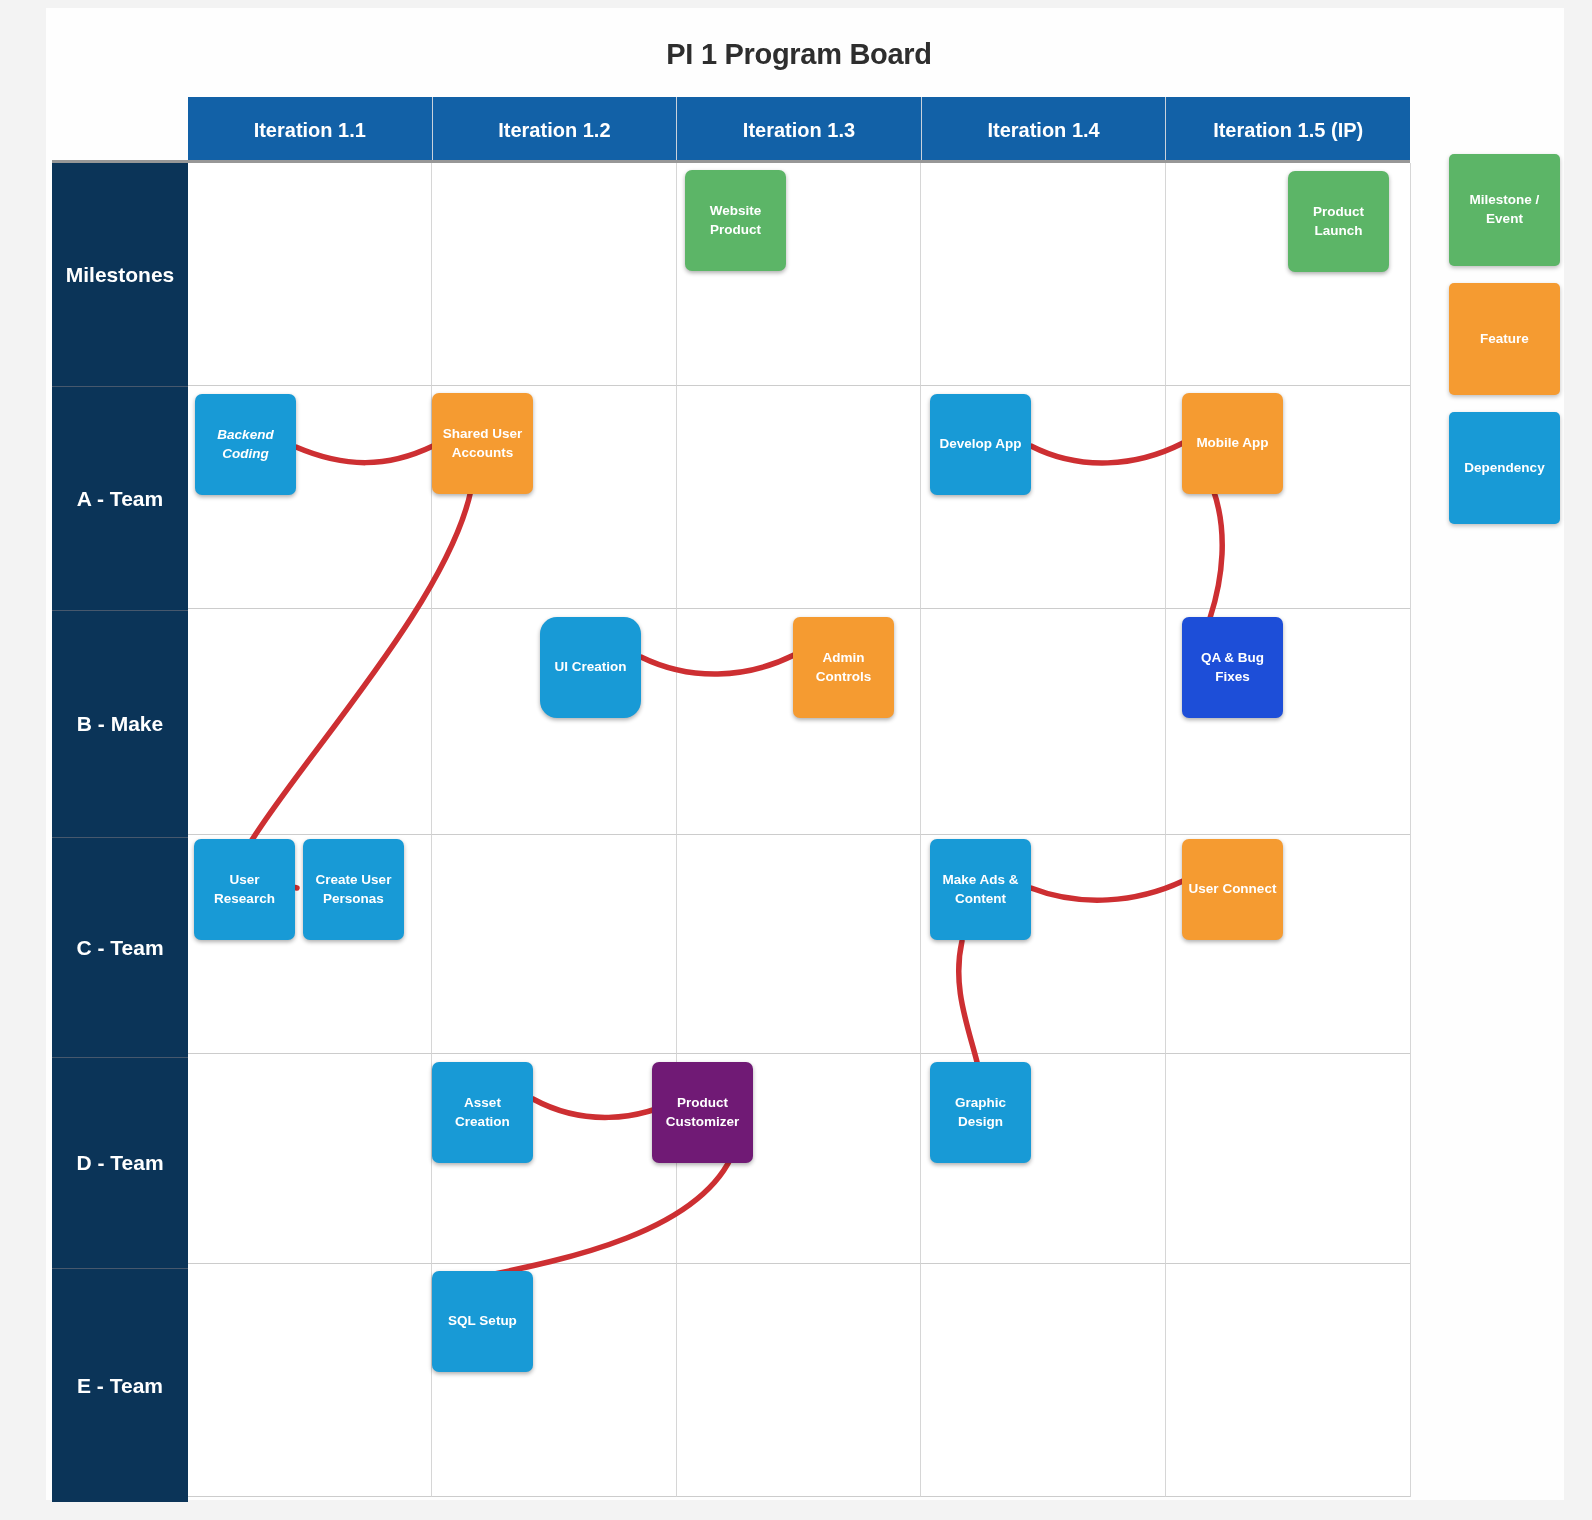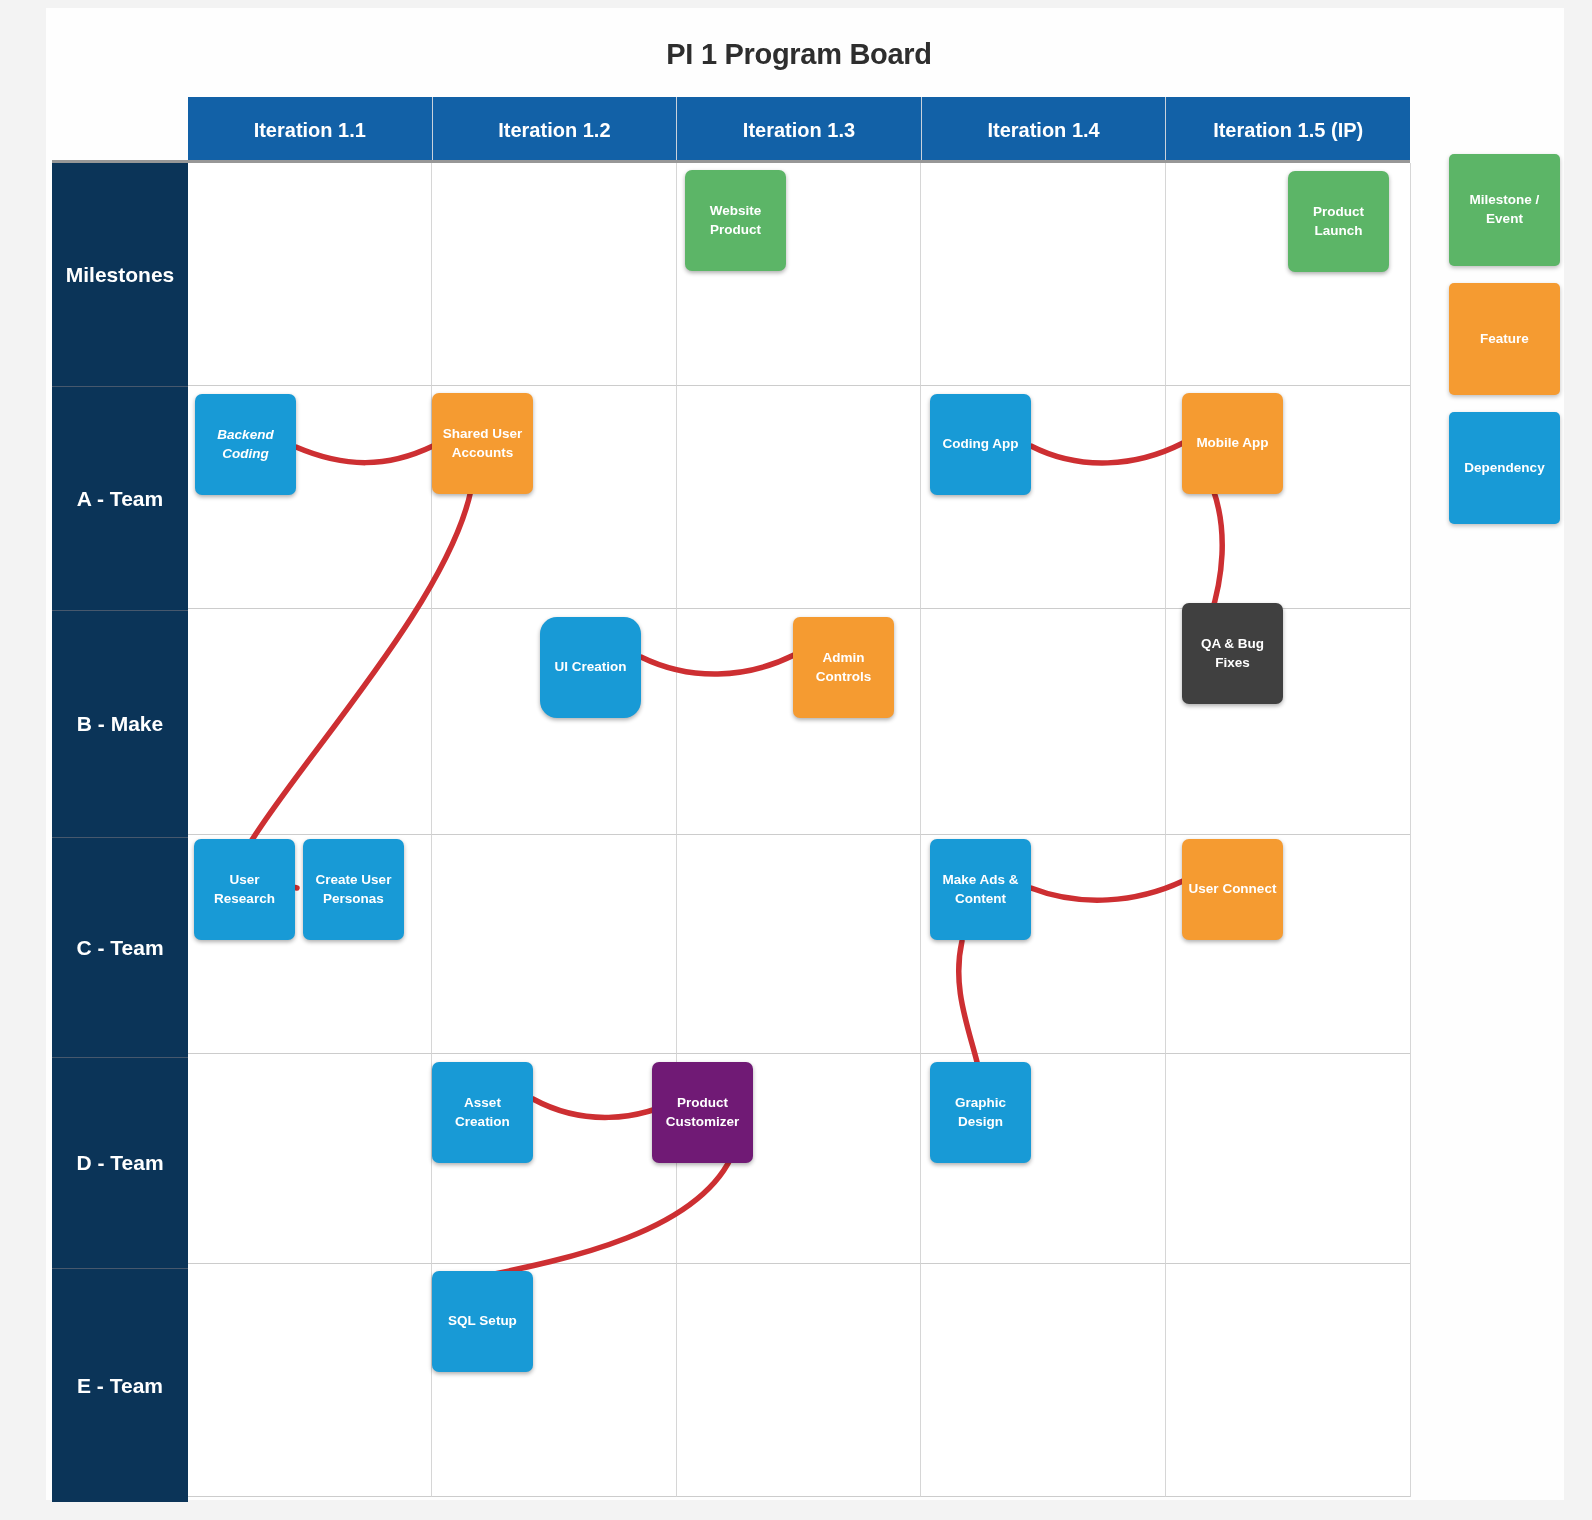--- a/index.html
+++ b/index.html
@@ -147,25 +147,25 @@
     <path d="M962,941 C952,986 967,1023 977,1062" stroke="#CD2F32"></path>
     <path d="M533,1099 C581,1125 636,1123 686,1096" stroke="#CD2F32"></path>
     <path d="M734,1151 C702,1232 565,1260 479,1277" stroke="#CD2F32"></path>
   </svg>
 
 <div id="cards">
     <div class="card" style="left: 685px; top: 170px; background: rgb(92, 181, 103);">Website Product</div>
     <div class="card" style="left: 1288px; top: 171px; background: rgb(92, 181, 103);">Product Launch</div>
     <div class="card" style="left: 195px; top: 394px; background: rgb(24, 154, 214); font-style: italic;">Backend Coding</div>
     <div class="card" style="left: 432px; top: 393px; background: rgb(245, 155, 49);">Shared User Accounts</div>
-    <div class="card" style="left: 930px; top: 394px; background: rgb(24, 154, 214);">Coding App</div>
+    <div class="card" style="left: 930px; top: 394px; background: rgb(24, 154, 214);">Develop App</div>
     <div class="card" style="left: 1182px; top: 393px; background: rgb(245, 155, 49);">Mobile App</div>
     <div class="card" style="left: 540px; top: 617px; background: rgb(24, 154, 214); border-radius: 17px;">UI Creation</div>
     <div class="card" style="left: 793px; top: 617px; background: rgb(245, 155, 49);">Admin Controls</div>
-    <div class="card" style="left: 1182px; top: 603px; background: #404040;">QA &amp; Bug Fixes</div>
+    <div class="card" style="left: 1182px; top: 617px; background: #1d4ed8;">QA &amp; Bug Fixes</div>
     <div class="card" style="left: 194px; top: 839px; background: rgb(24, 154, 214);">User Research</div>
     <div class="card" style="left: 303px; top: 839px; background: rgb(24, 154, 214);">Create User Personas</div>
     <div class="card" style="left: 930px; top: 839px; background: rgb(24, 154, 214);">Make Ads &amp; Content</div>
     <div class="card" style="left: 1182px; top: 839px; background: rgb(245, 155, 49);">User Connect</div>
     <div class="card" style="left: 432px; top: 1062px; background: rgb(24, 154, 214);">Asset Creation</div>
     <div class="card" style="left: 652px; top: 1062px; background: #701a75;">Product Customizer</div>
     <div class="card" style="left: 930px; top: 1062px; background: rgb(24, 154, 214);">Graphic Design</div>
     <div class="card" style="left: 432px; top: 1271px; background: rgb(24, 154, 214);">SQL Setup</div>
   </div>
 

